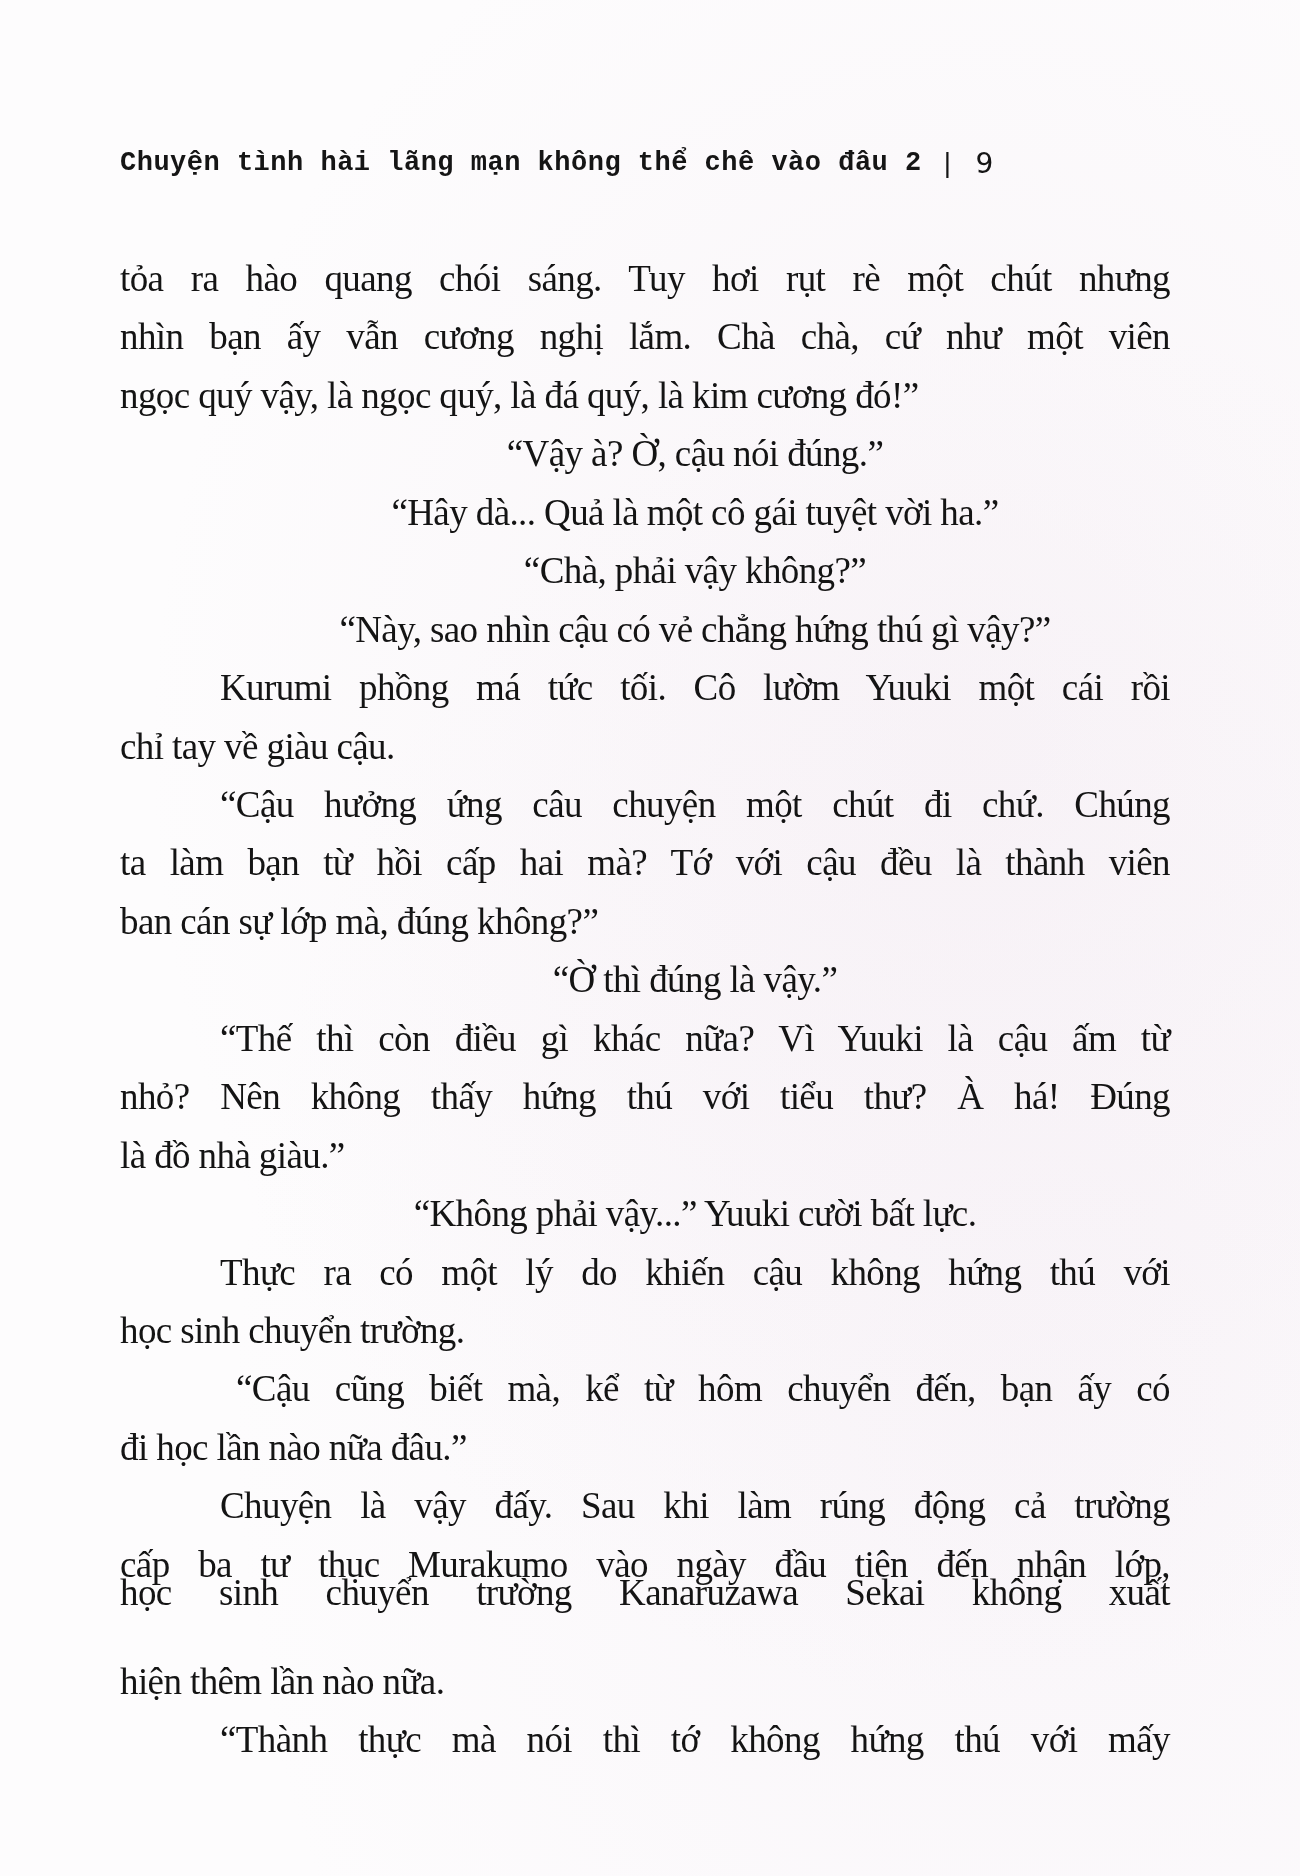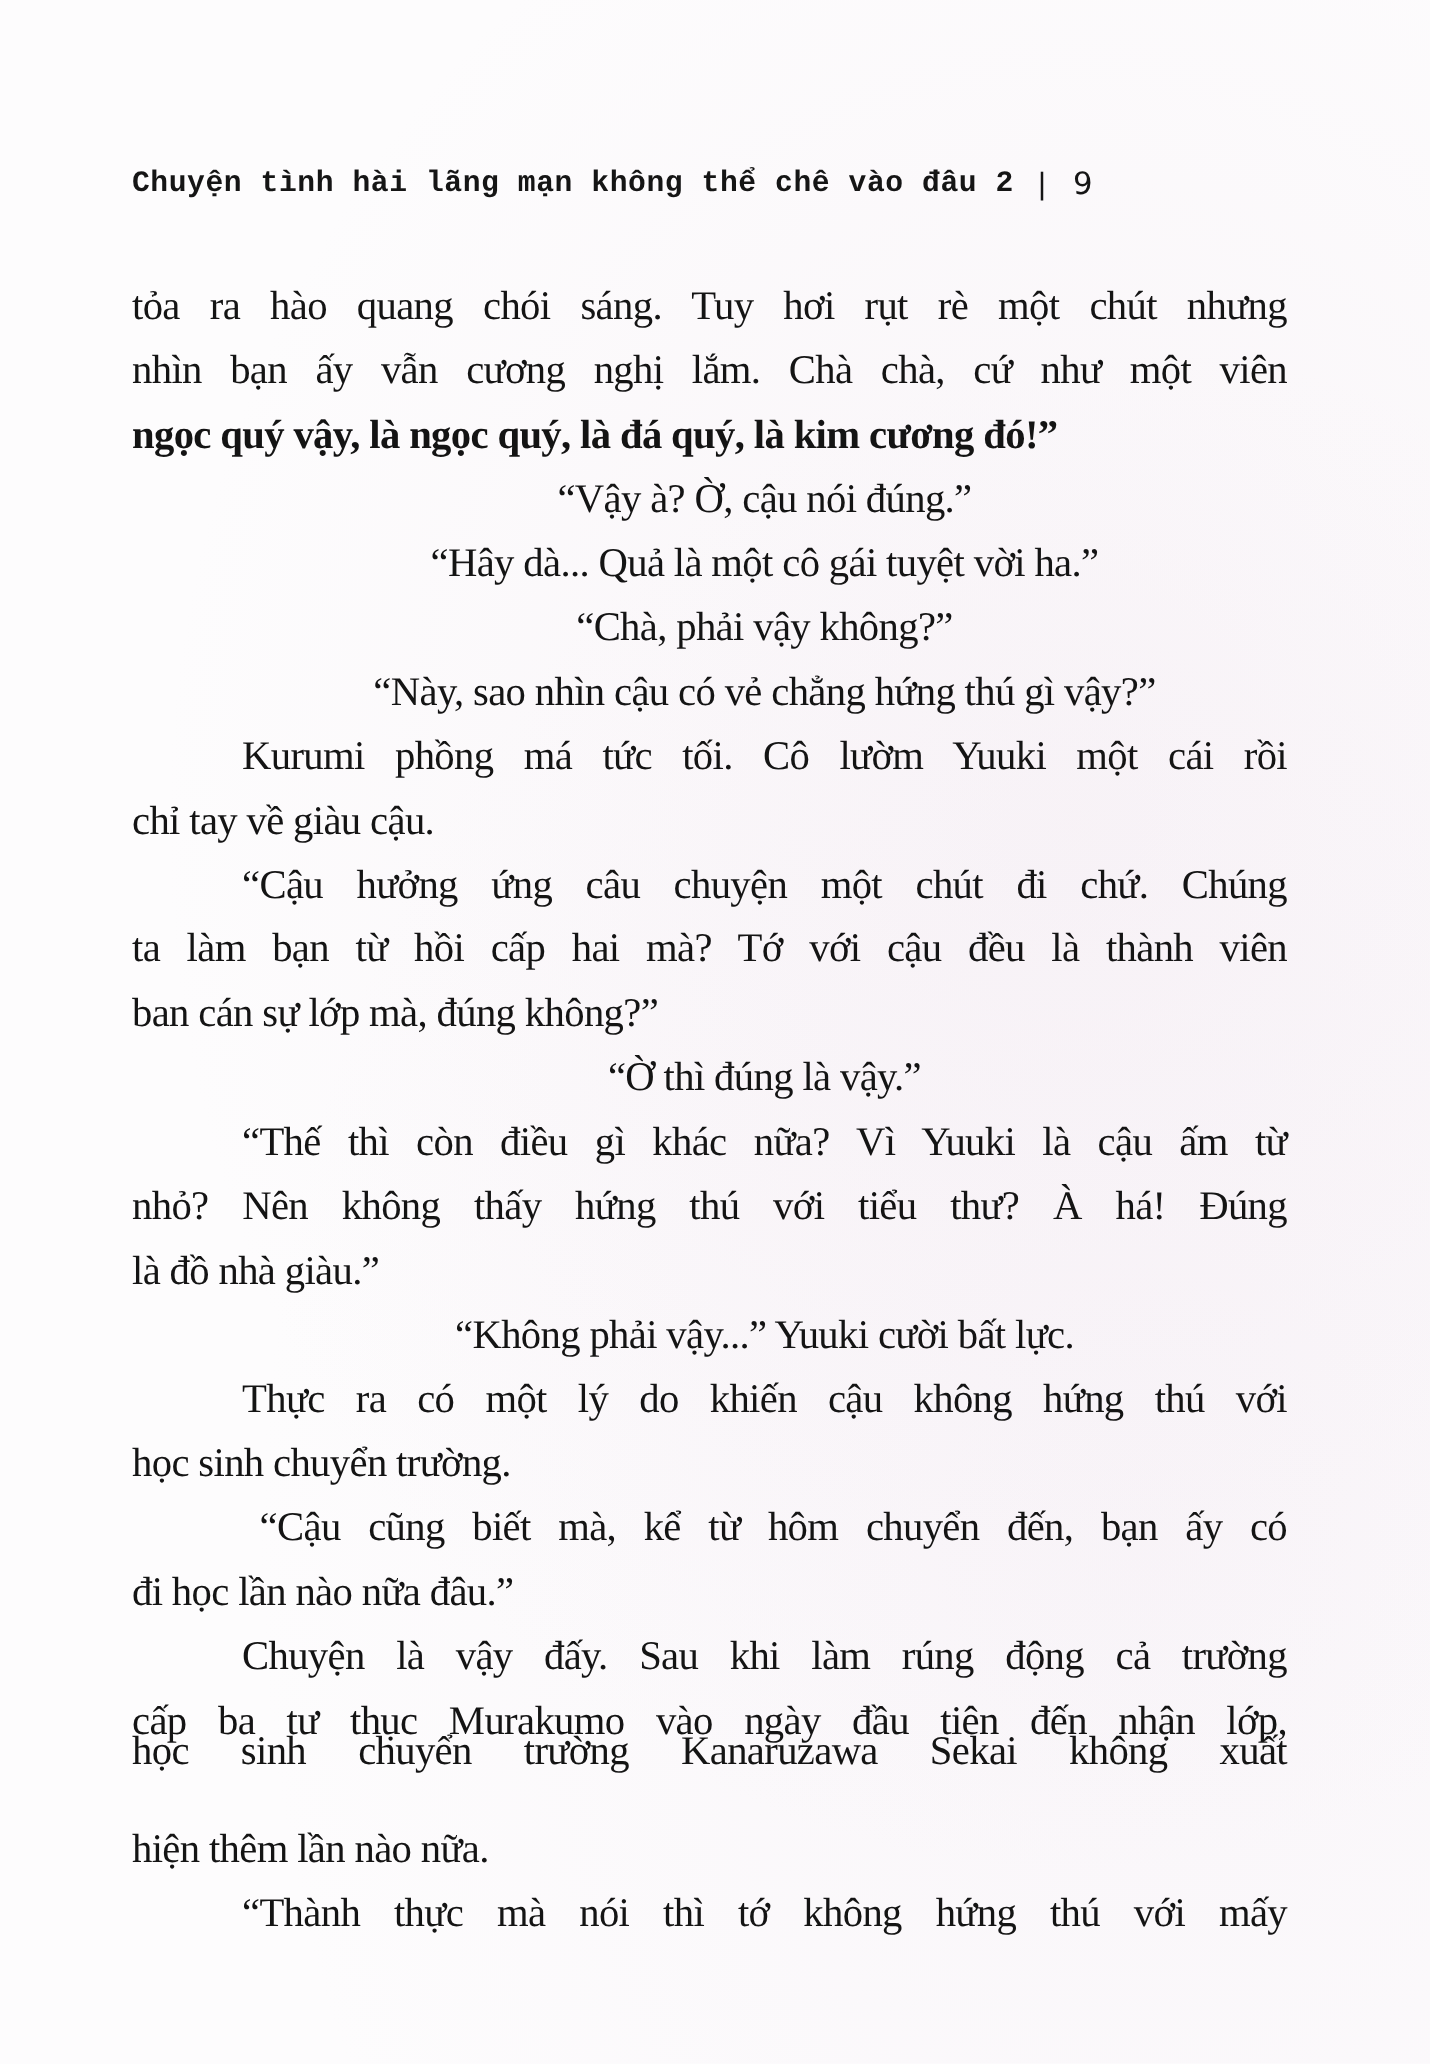--- a/index.html
+++ b/index.html
@@ -25,21 +25,21 @@
       radial-gradient(ellipse at 80% 75%, rgba(235,222,235,0.22), rgba(255,255,255,0) 55%),
       #fdfcfd;
   }
   .running-header {
     position: absolute;
     left: 120px;
     top: 143px;
     width: 1050px;
     height: 40px;
     display: flex;
-    align-items: flex-end;
+    align-items: center;
     font-family: "Liberation Mono", "DejaVu Sans Mono", monospace;
     font-weight: bold;
     font-size: 27px;
     letter-spacing: 0.5px;
     color: #151515;
     white-space: nowrap;
   }
   .running-header .title {
     display: inline-block;
     transform-origin: left center;
@@ -91,21 +91,21 @@
 
   <div class="running-header">
     <span class="title">Chuyện tình hài lãng mạn không thể chê vào đâu 2</span>
     <span class="sep">|</span>
     <span class="pagenum">9</span>
   </div>
 
   <div class="body-text">
     <div class="line justify" style="top:250px"><span style="white-space: nowrap; word-spacing: 0px;">tỏa ra hào quang chói sáng. Tuy hơi rụt rè một chút nhưng</span></div>
     <div class="line justify" style="top:308px"><span style="white-space: nowrap; word-spacing: 0px;">nhìn bạn ấy vẫn cương nghị lắm. Chà chà, cứ như một viên</span></div>
-    <div class="line" style="top:367px"><span style="white-space: nowrap; font-weight: bold;">ngọc quý vậy, là ngọc quý, là đá quý, là kim cương đó!”</span></div>
+    <div class="line" style="top:367px"><span style="white-space: nowrap;">ngọc quý vậy, là ngọc quý, là đá quý, là kim cương đó!”</span></div>
     <div class="line indent" style="top:425px"><span style="white-space: nowrap;">“Vậy à? Ờ, cậu nói đúng.”</span></div>
     <div class="line indent" style="top:484px"><span style="white-space: nowrap;">“Hây dà... Quả là một cô gái tuyệt vời ha.”</span></div>
     <div class="line indent" style="top:542px"><span style="white-space: nowrap;">“Chà, phải vậy không?”</span></div>
     <div class="line indent" style="top:601px"><span style="white-space: nowrap;">“Này, sao nhìn cậu có vẻ chẳng hứng thú gì vậy?”</span></div>
     <div class="line indent justify" style="top:659px"><span style="white-space: nowrap; word-spacing: 0px;">Kurumi phồng má tức tối. Cô lườm Yuuki một cái rồi</span></div>
     <div class="line" style="top:718px"><span style="white-space: nowrap;">chỉ tay về giàu cậu.</span></div>
     <div class="line indent justify" style="top:776px"><span style="white-space: nowrap; word-spacing: 0px;">“Cậu hưởng ứng câu chuyện một chút đi chứ. Chúng</span></div>
     <div class="line justify" style="top:834px"><span style="white-space: nowrap; word-spacing: 0px;">ta làm bạn từ hồi cấp hai mà? Tớ với cậu đều là thành viên</span></div>
     <div class="line" style="top:893px"><span style="white-space: nowrap;">ban cán sự lớp mà, đúng không?”</span></div>
     <div class="line indent" style="top:951px"><span style="white-space: nowrap;">“Ờ thì đúng là vậy.”</span></div>

